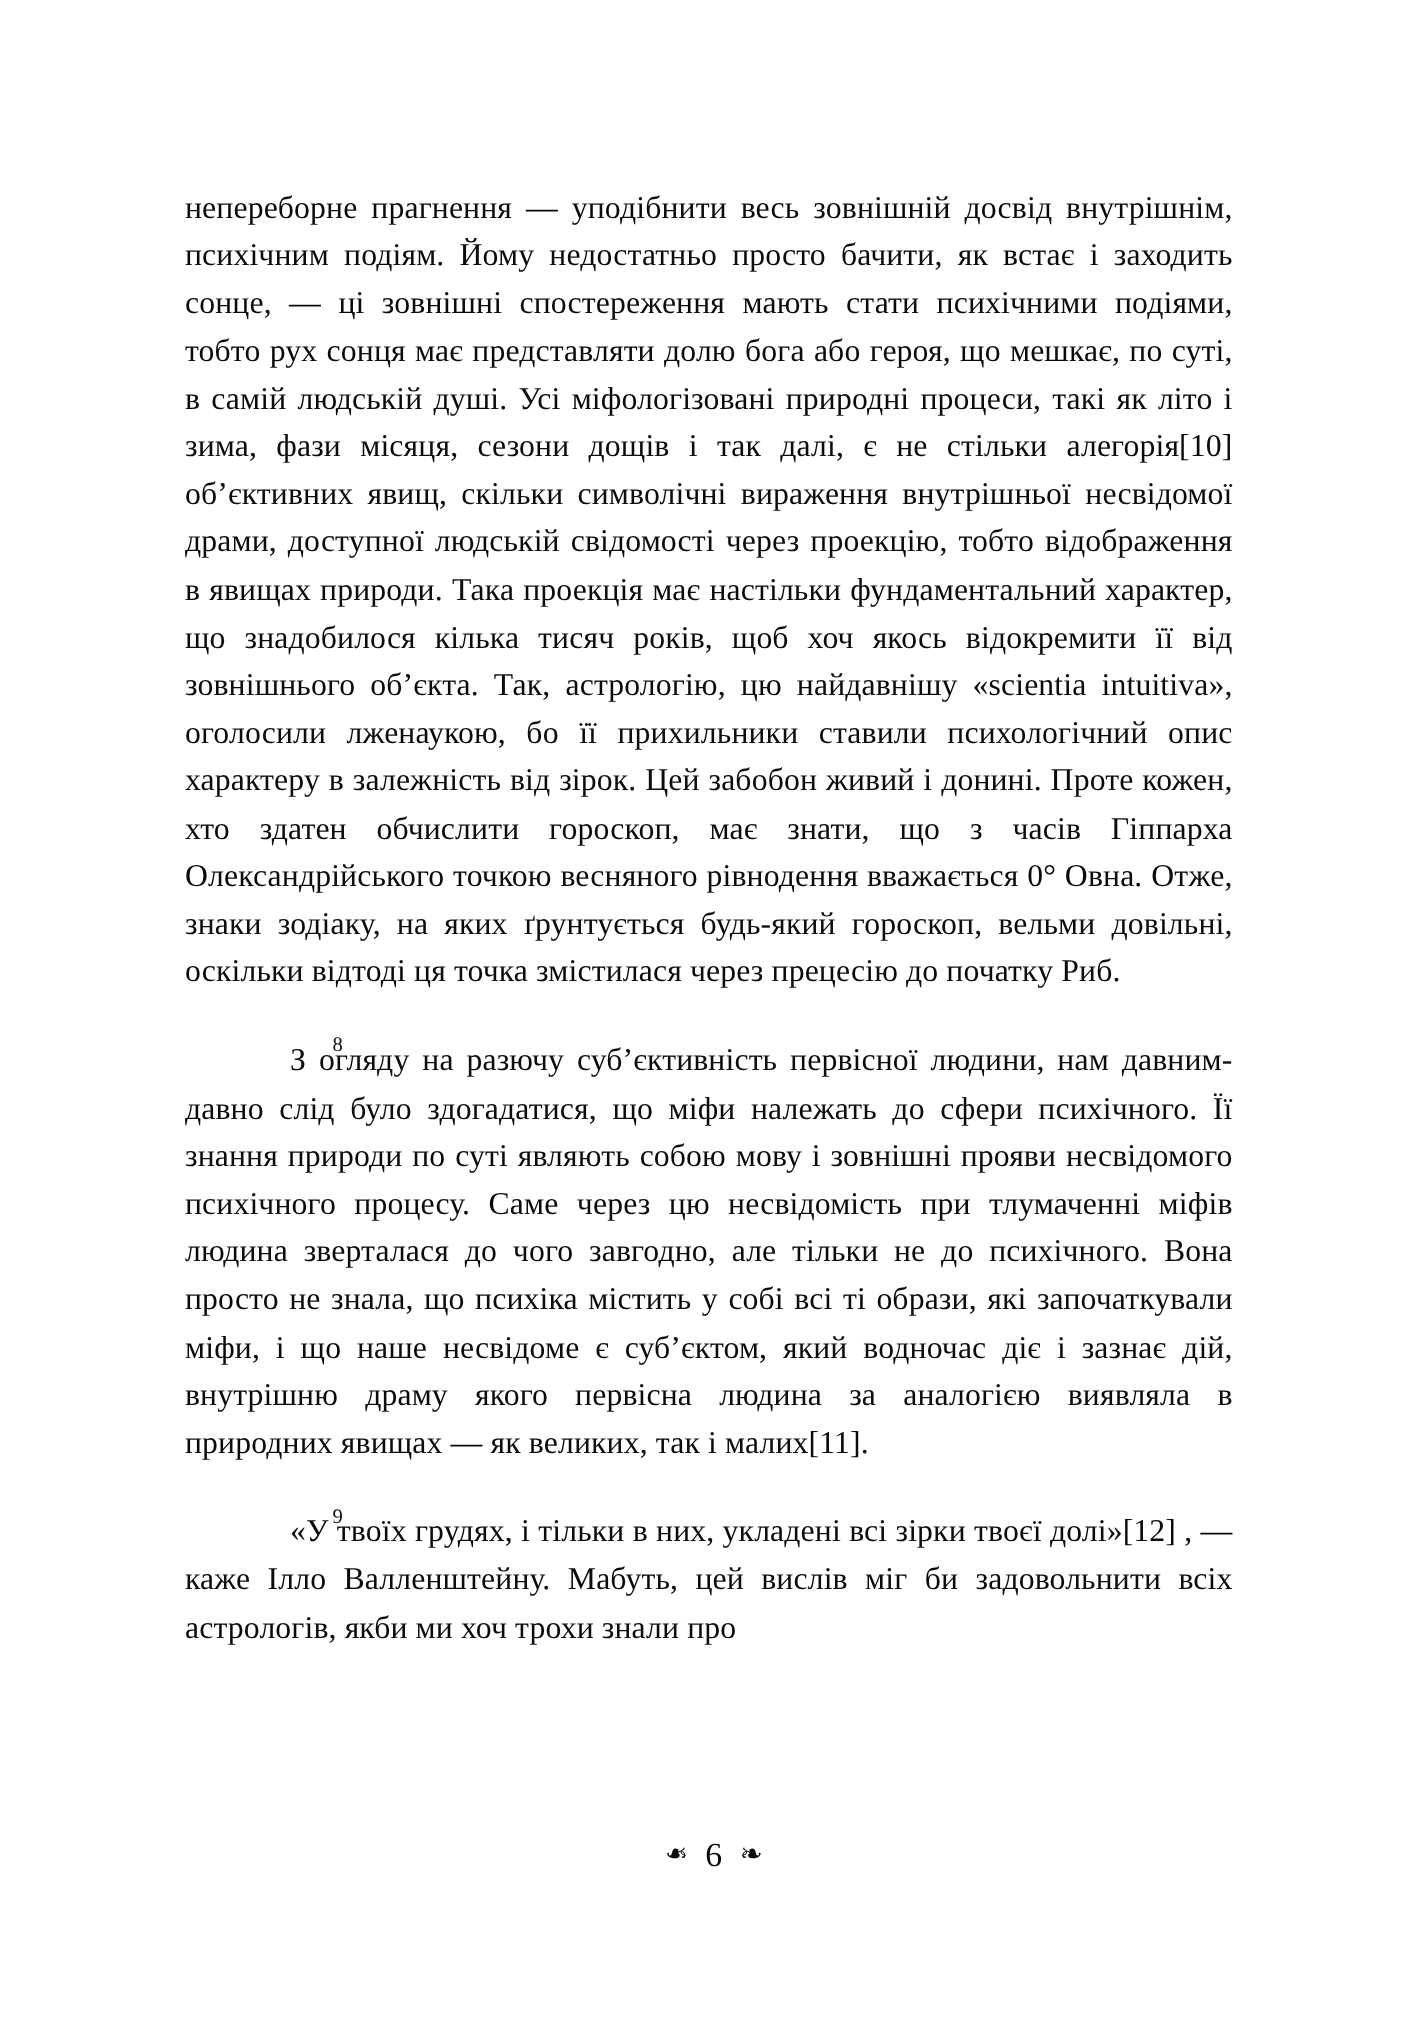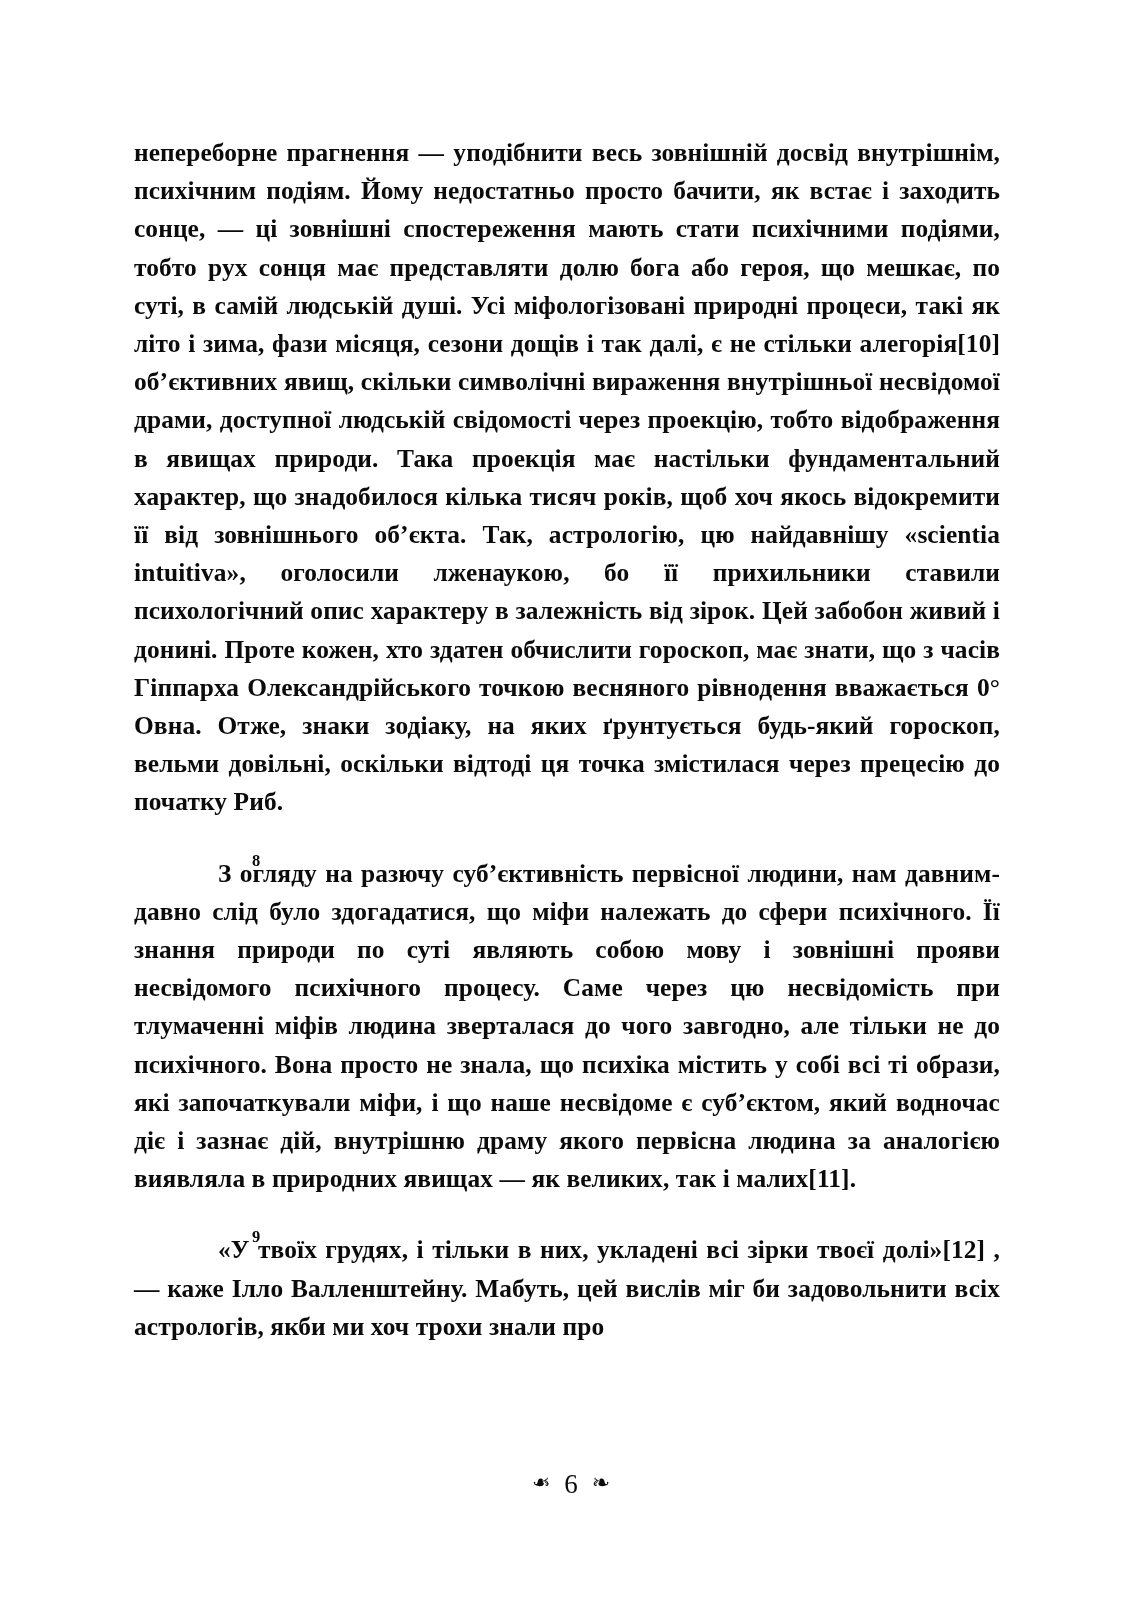--- a/index.html
+++ b/index.html
@@ -16,28 +16,27 @@
     font-family: "Liberation Serif", "DejaVu Serif", serif;
     color: #0b0b0b;
   }
   .text-block {
     position: absolute;
     left: 132px;
     top: 131px;
     width: 870px;
   }
   p.para {
-    margin: 2px;
+    margin: 16px;
     text-align: justify;
     text-justify: inter-word;
     font-size: 25.4px;
     line-height: 38.2px;
     letter-spacing: 0.1px;
     hyphens: none;
-    font-weight: bold;
     -webkit-hyphens: none;
   }
   p.para.first {
     text-indent: 0;
   }
   p.para.numbered {
     margin-top: 33px;
     text-indent: 84px;
     position: relative;
   }

